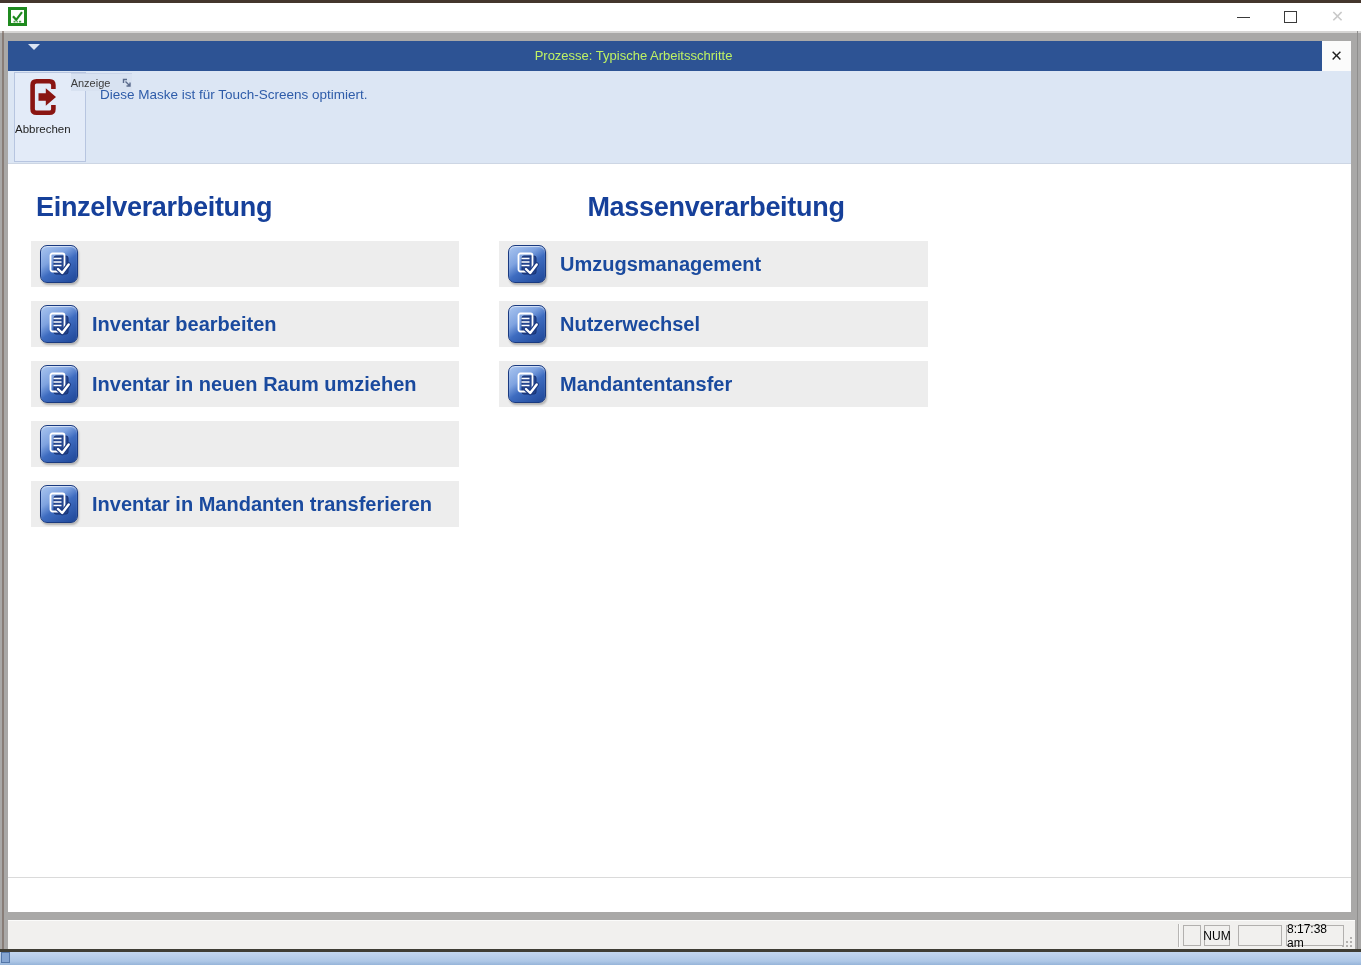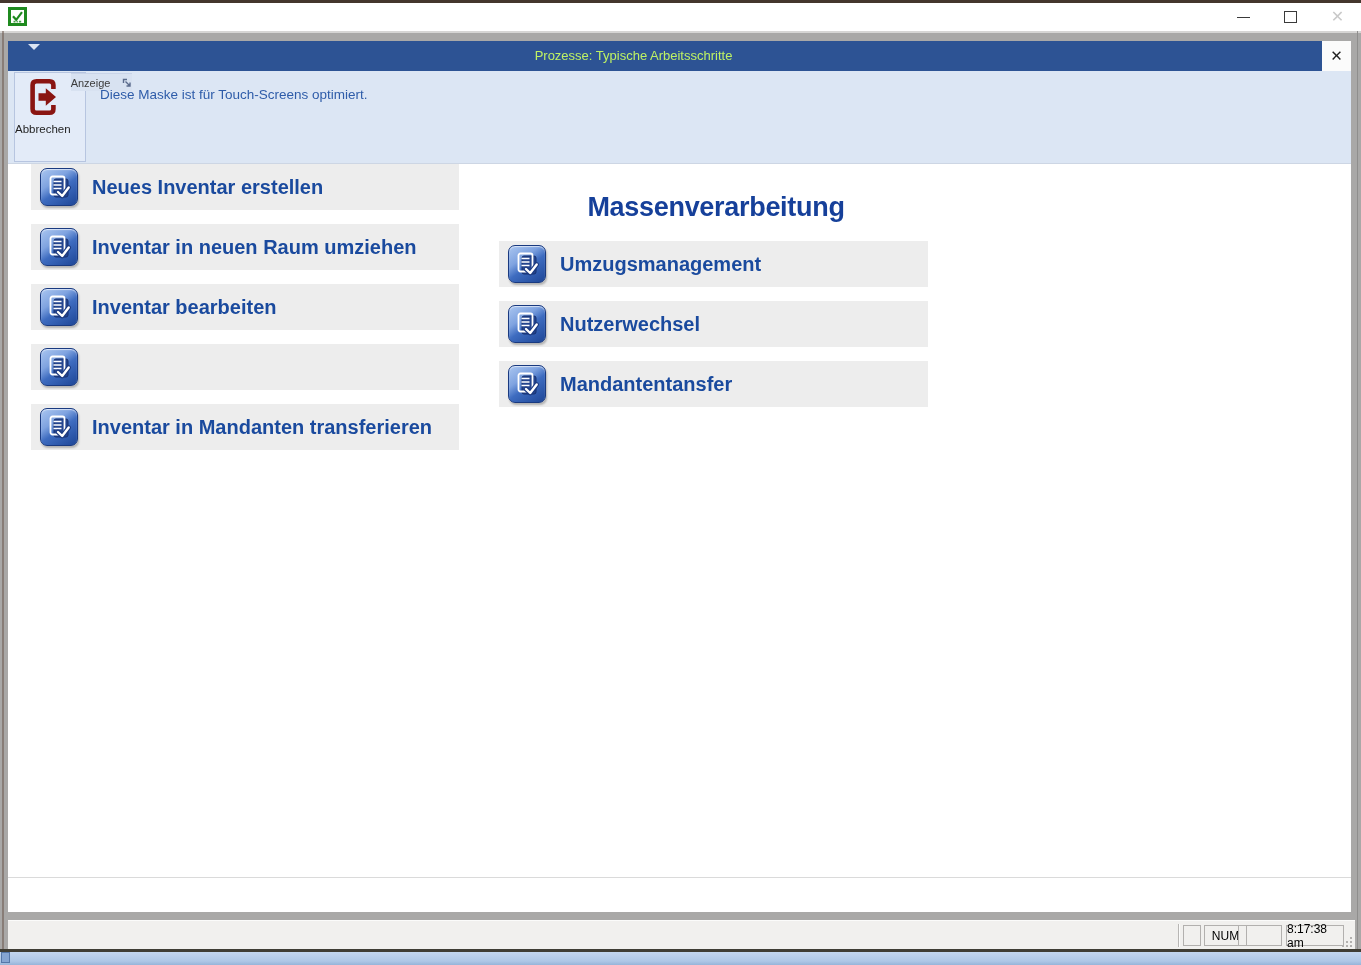--- a/index.html
+++ b/index.html
@@ -64,21 +64,21 @@
   .proc-label{margin-left:14px;font-size:20px;font-weight:bold;color:#1a4a9e;white-space:nowrap;}
 
   
   .statusbar{position:absolute;left:8px;top:920px;width:1347px;height:30px;background:#f1f0ee;
              border-top:1px solid #fbfbfa;box-sizing:border-box;}
   .sb-sep{position:absolute;left:1170px;top:3px;bottom:3px;width:1px;background:#b8b6b4;
           box-shadow:1px 0 0 #fbfbfa;}
   .sb-panel{position:absolute;top:4px;height:21px;box-sizing:border-box;border:1px solid #b2b0ae;
             display:flex;align-items:center;justify-content:center;font-size:12px;color:#000;}
   .sb-p1{left:1175px;width:18px;}
-  .sb-num{left:1196px;width:43px;text-align:right;}
+  .sb-num{left:1196px;width:26px;text-align:right;}
   .sb-p2{left:1230px;width:44px;}
   .sb-time{left:1266px;width:58px;margin-left:12px;}
   .grip{position:absolute;right:3px;bottom:3px;width:12px;height:12px;cursor:nwse-resize;}
   .grip::before{content:'';position:absolute;right:0;bottom:0;width:2px;height:2px;background:#b3b1af;
       box-shadow:-4px 0 0 #b3b1af,-8px 0 0 #b3b1af,0 -4px 0 #b3b1af,-4px -4px 0 #b3b1af,0 -8px 0 #b3b1af;}
 
   
   .behind-dark{position:absolute;left:0;top:949px;width:100%;height:3px;background:#3f3d34;}
   .behind-blue{position:absolute;left:0;top:952px;width:100%;height:13px;
                background:linear-gradient(#c3d6ee,#aec7e6 70%,#96b4d9);}
@@ -149,56 +149,56 @@
                 <path d="M3.5 3.5 L8 8 M8 4.5 V8 H4.5" fill="none" stroke="#5a6b8c" stroke-width="1.4"></path>
               </svg>
             </span>
           </div>
         </div>
         <div class="ribbon-note">Diese Maske ist für Touch-Screens optimiert.</div>
       </div>
 
       <div class="form-area">
         <div class="col col-1">
+          <div class="section-title">Einzelverarbeitung</div>
           <div class="proc-list">
               <div class="proc-btn">
                 <span class="proc-icon">
                   <svg width="26" height="26" viewBox="0 0 26 26">
                     <rect x="8" y="5" width="14" height="18" rx="2" fill="#24458f" stroke="#16306e" stroke-width="1"></rect>
                     <rect x="4.5" y="2.5" width="14" height="18" rx="2" fill="none" stroke="#ffffff" stroke-width="1.8"></rect>
                     <path d="M7.5 7.5 H15.5 M7.5 11 H15.5 M7.5 14.5 H15.5" stroke="#ffffff" stroke-width="1.6"></path>
                     <path d="M12 18 l4.2 4 l6.5 -8.5" fill="none" stroke="#1c3a80" stroke-width="4.6" stroke-linecap="round" stroke-linejoin="round"></path>
                     <path d="M12 18 l4.2 4 l6.5 -8.5" fill="none" stroke="#ffffff" stroke-width="2.4" stroke-linecap="round" stroke-linejoin="round"></path>
                   </svg>
                 </span>
-                <span class="proc-label">Neues Inventar erstellen</span>
+              </div>
+              <div class="proc-btn">
+                <span class="proc-icon">
+                  <svg width="26" height="26" viewBox="0 0 26 26">
+                    <rect x="8" y="5" width="14" height="18" rx="2" fill="#24458f" stroke="#16306e" stroke-width="1"></rect>
+                    <rect x="4.5" y="2.5" width="14" height="18" rx="2" fill="none" stroke="#ffffff" stroke-width="1.8"></rect>
+                    <path d="M7.5 7.5 H15.5 M7.5 11 H15.5 M7.5 14.5 H15.5" stroke="#ffffff" stroke-width="1.6"></path>
+                    <path d="M12 18 l4.2 4 l6.5 -8.5" fill="none" stroke="#1c3a80" stroke-width="4.6" stroke-linecap="round" stroke-linejoin="round"></path>
+                    <path d="M12 18 l4.2 4 l6.5 -8.5" fill="none" stroke="#ffffff" stroke-width="2.4" stroke-linecap="round" stroke-linejoin="round"></path>
+                  </svg>
+                </span>
+                <span class="proc-label">Inventar bearbeiten</span>
               </div>
               <div class="proc-btn">
                 <span class="proc-icon">
                   <svg width="26" height="26" viewBox="0 0 26 26">
                     <rect x="8" y="5" width="14" height="18" rx="2" fill="#24458f" stroke="#16306e" stroke-width="1"></rect>
                     <rect x="4.5" y="2.5" width="14" height="18" rx="2" fill="none" stroke="#ffffff" stroke-width="1.8"></rect>
                     <path d="M7.5 7.5 H15.5 M7.5 11 H15.5 M7.5 14.5 H15.5" stroke="#ffffff" stroke-width="1.6"></path>
                     <path d="M12 18 l4.2 4 l6.5 -8.5" fill="none" stroke="#1c3a80" stroke-width="4.6" stroke-linecap="round" stroke-linejoin="round"></path>
                     <path d="M12 18 l4.2 4 l6.5 -8.5" fill="none" stroke="#ffffff" stroke-width="2.4" stroke-linecap="round" stroke-linejoin="round"></path>
                   </svg>
                 </span>
                 <span class="proc-label">Inventar in neuen Raum umziehen</span>
-              </div>
-              <div class="proc-btn">
-                <span class="proc-icon">
-                  <svg width="26" height="26" viewBox="0 0 26 26">
-                    <rect x="8" y="5" width="14" height="18" rx="2" fill="#24458f" stroke="#16306e" stroke-width="1"></rect>
-                    <rect x="4.5" y="2.5" width="14" height="18" rx="2" fill="none" stroke="#ffffff" stroke-width="1.8"></rect>
-                    <path d="M7.5 7.5 H15.5 M7.5 11 H15.5 M7.5 14.5 H15.5" stroke="#ffffff" stroke-width="1.6"></path>
-                    <path d="M12 18 l4.2 4 l6.5 -8.5" fill="none" stroke="#1c3a80" stroke-width="4.6" stroke-linecap="round" stroke-linejoin="round"></path>
-                    <path d="M12 18 l4.2 4 l6.5 -8.5" fill="none" stroke="#ffffff" stroke-width="2.4" stroke-linecap="round" stroke-linejoin="round"></path>
-                  </svg>
-                </span>
-                <span class="proc-label">Inventar bearbeiten</span>
               </div>
               <div class="proc-btn">
                 <span class="proc-icon">
                   <svg width="26" height="26" viewBox="0 0 26 26">
                     <rect x="8" y="5" width="14" height="18" rx="2" fill="#24458f" stroke="#16306e" stroke-width="1"></rect>
                     <rect x="4.5" y="2.5" width="14" height="18" rx="2" fill="none" stroke="#ffffff" stroke-width="1.8"></rect>
                     <path d="M7.5 7.5 H15.5 M7.5 11 H15.5 M7.5 14.5 H15.5" stroke="#ffffff" stroke-width="1.6"></path>
                     <path d="M12 18 l4.2 4 l6.5 -8.5" fill="none" stroke="#1c3a80" stroke-width="4.6" stroke-linecap="round" stroke-linejoin="round"></path>
                     <path d="M12 18 l4.2 4 l6.5 -8.5" fill="none" stroke="#ffffff" stroke-width="2.4" stroke-linecap="round" stroke-linejoin="round"></path>
                   </svg>

